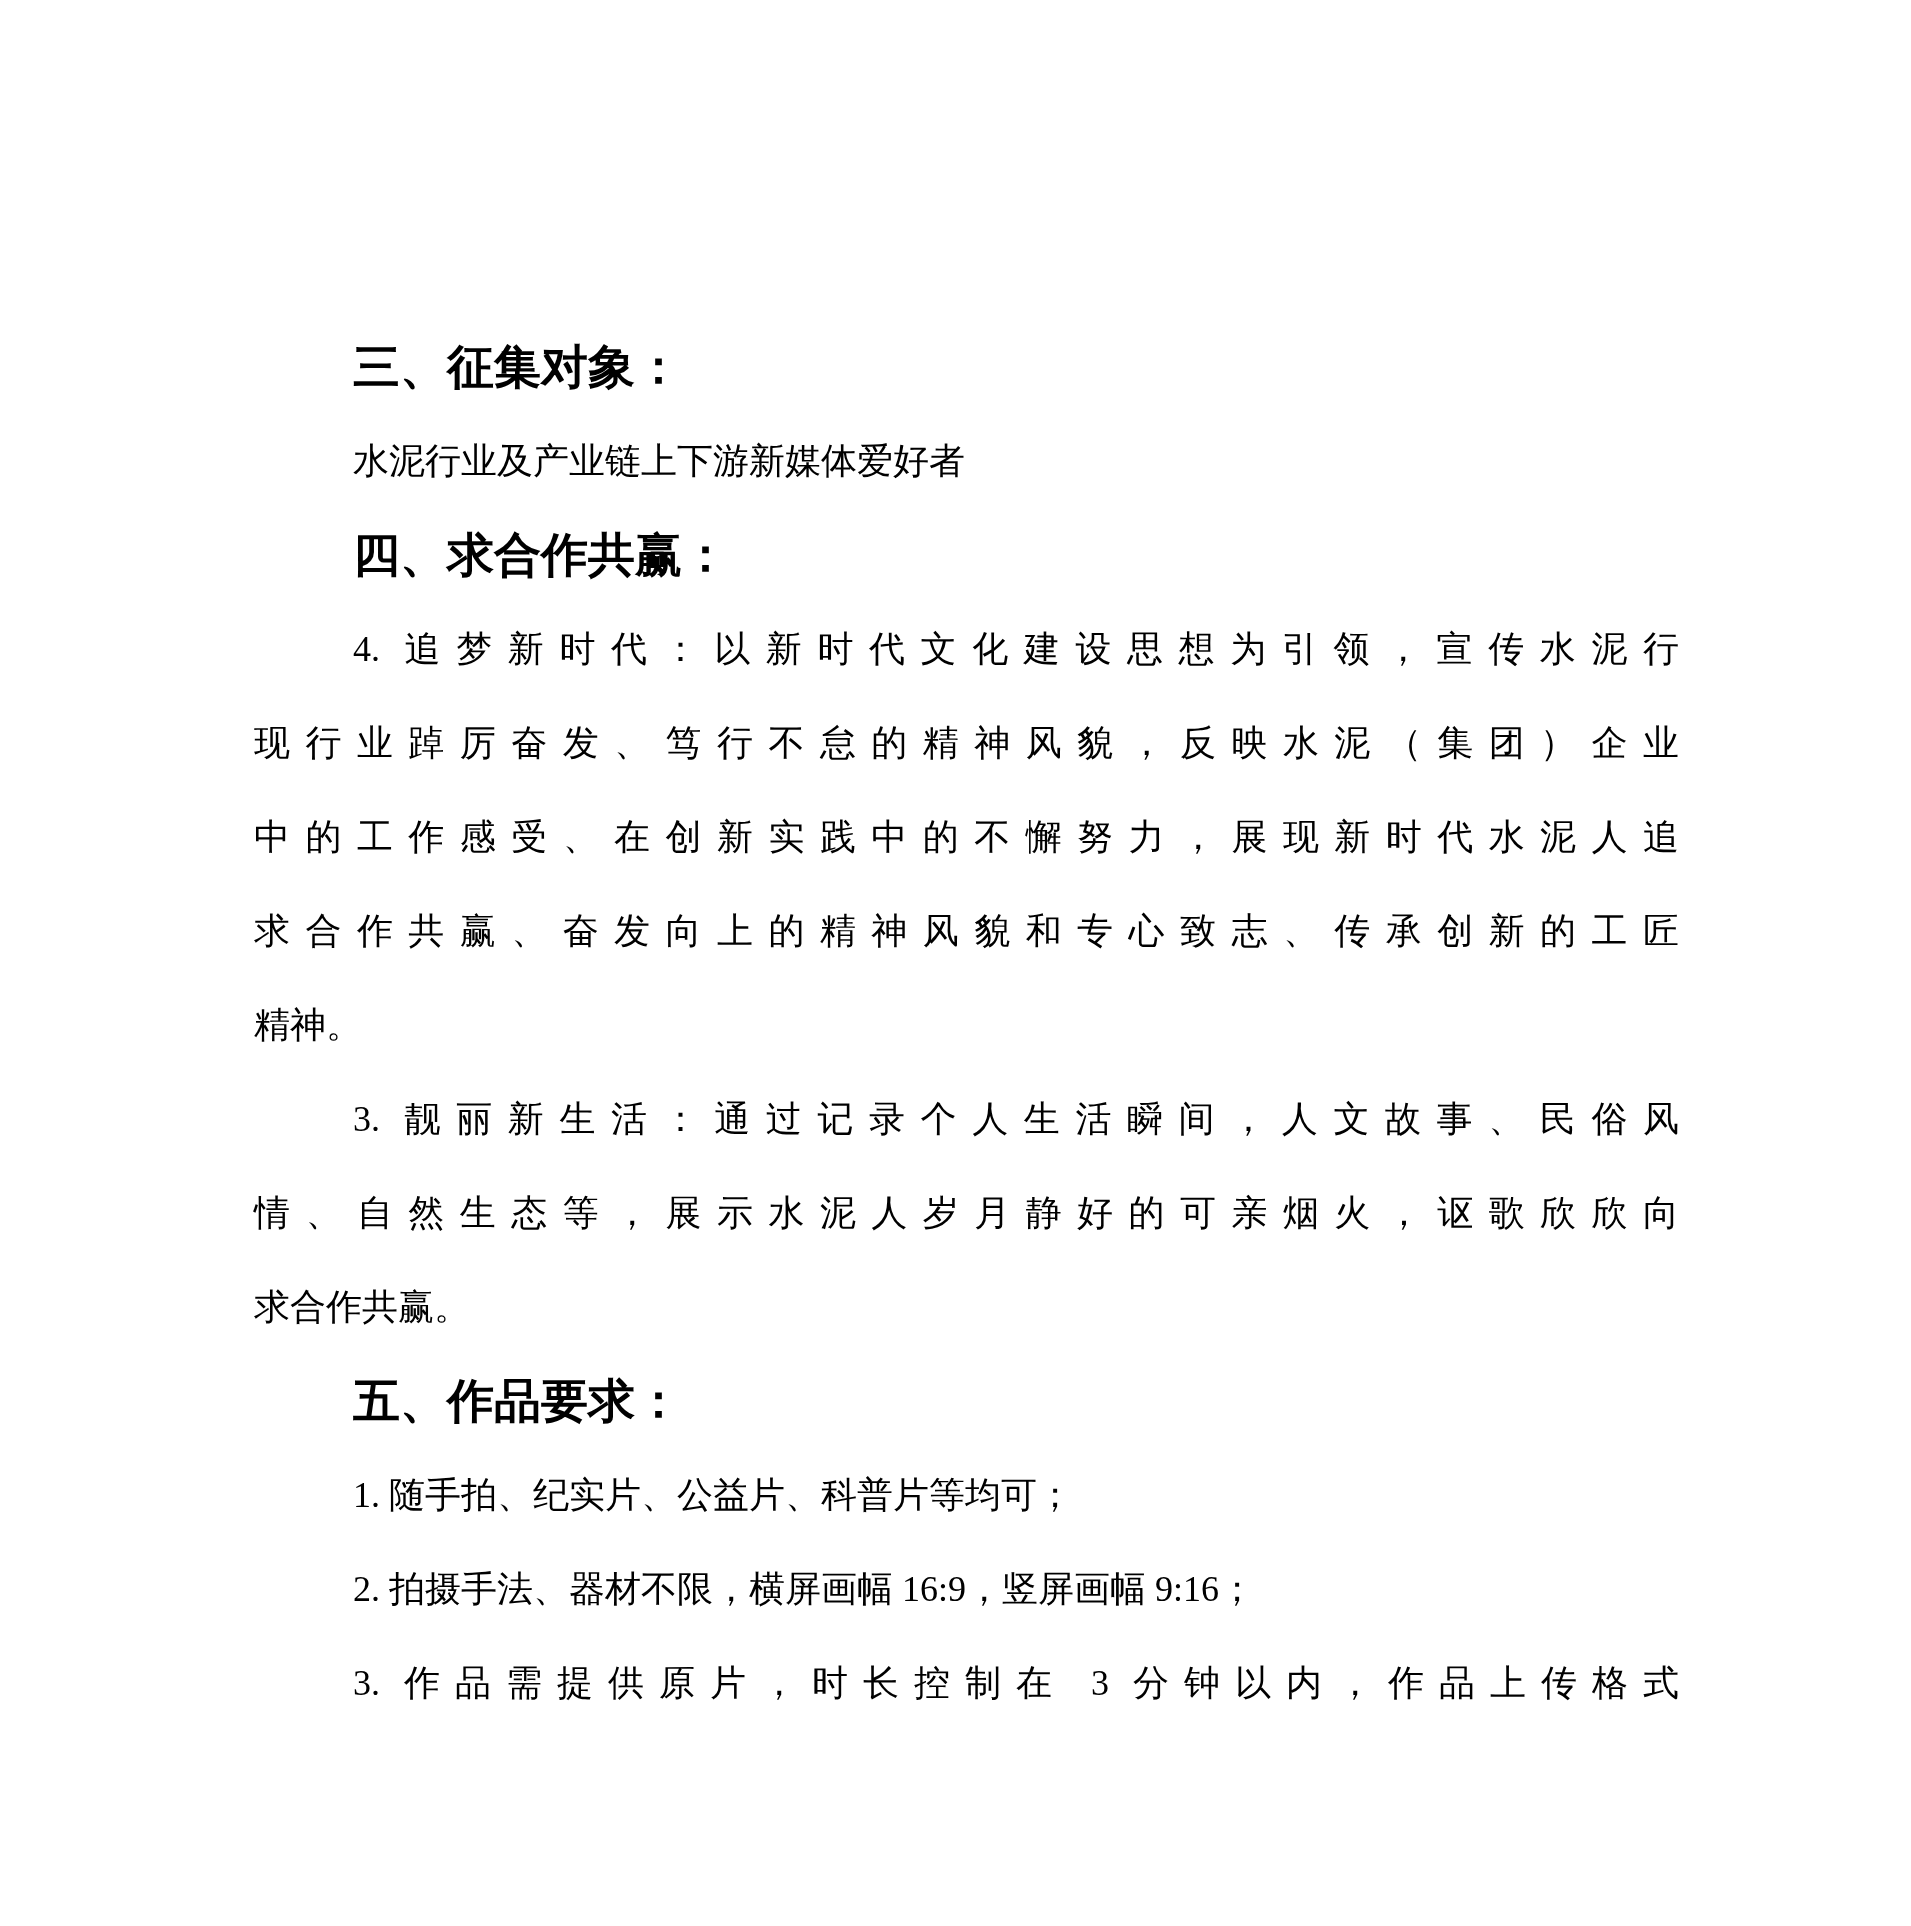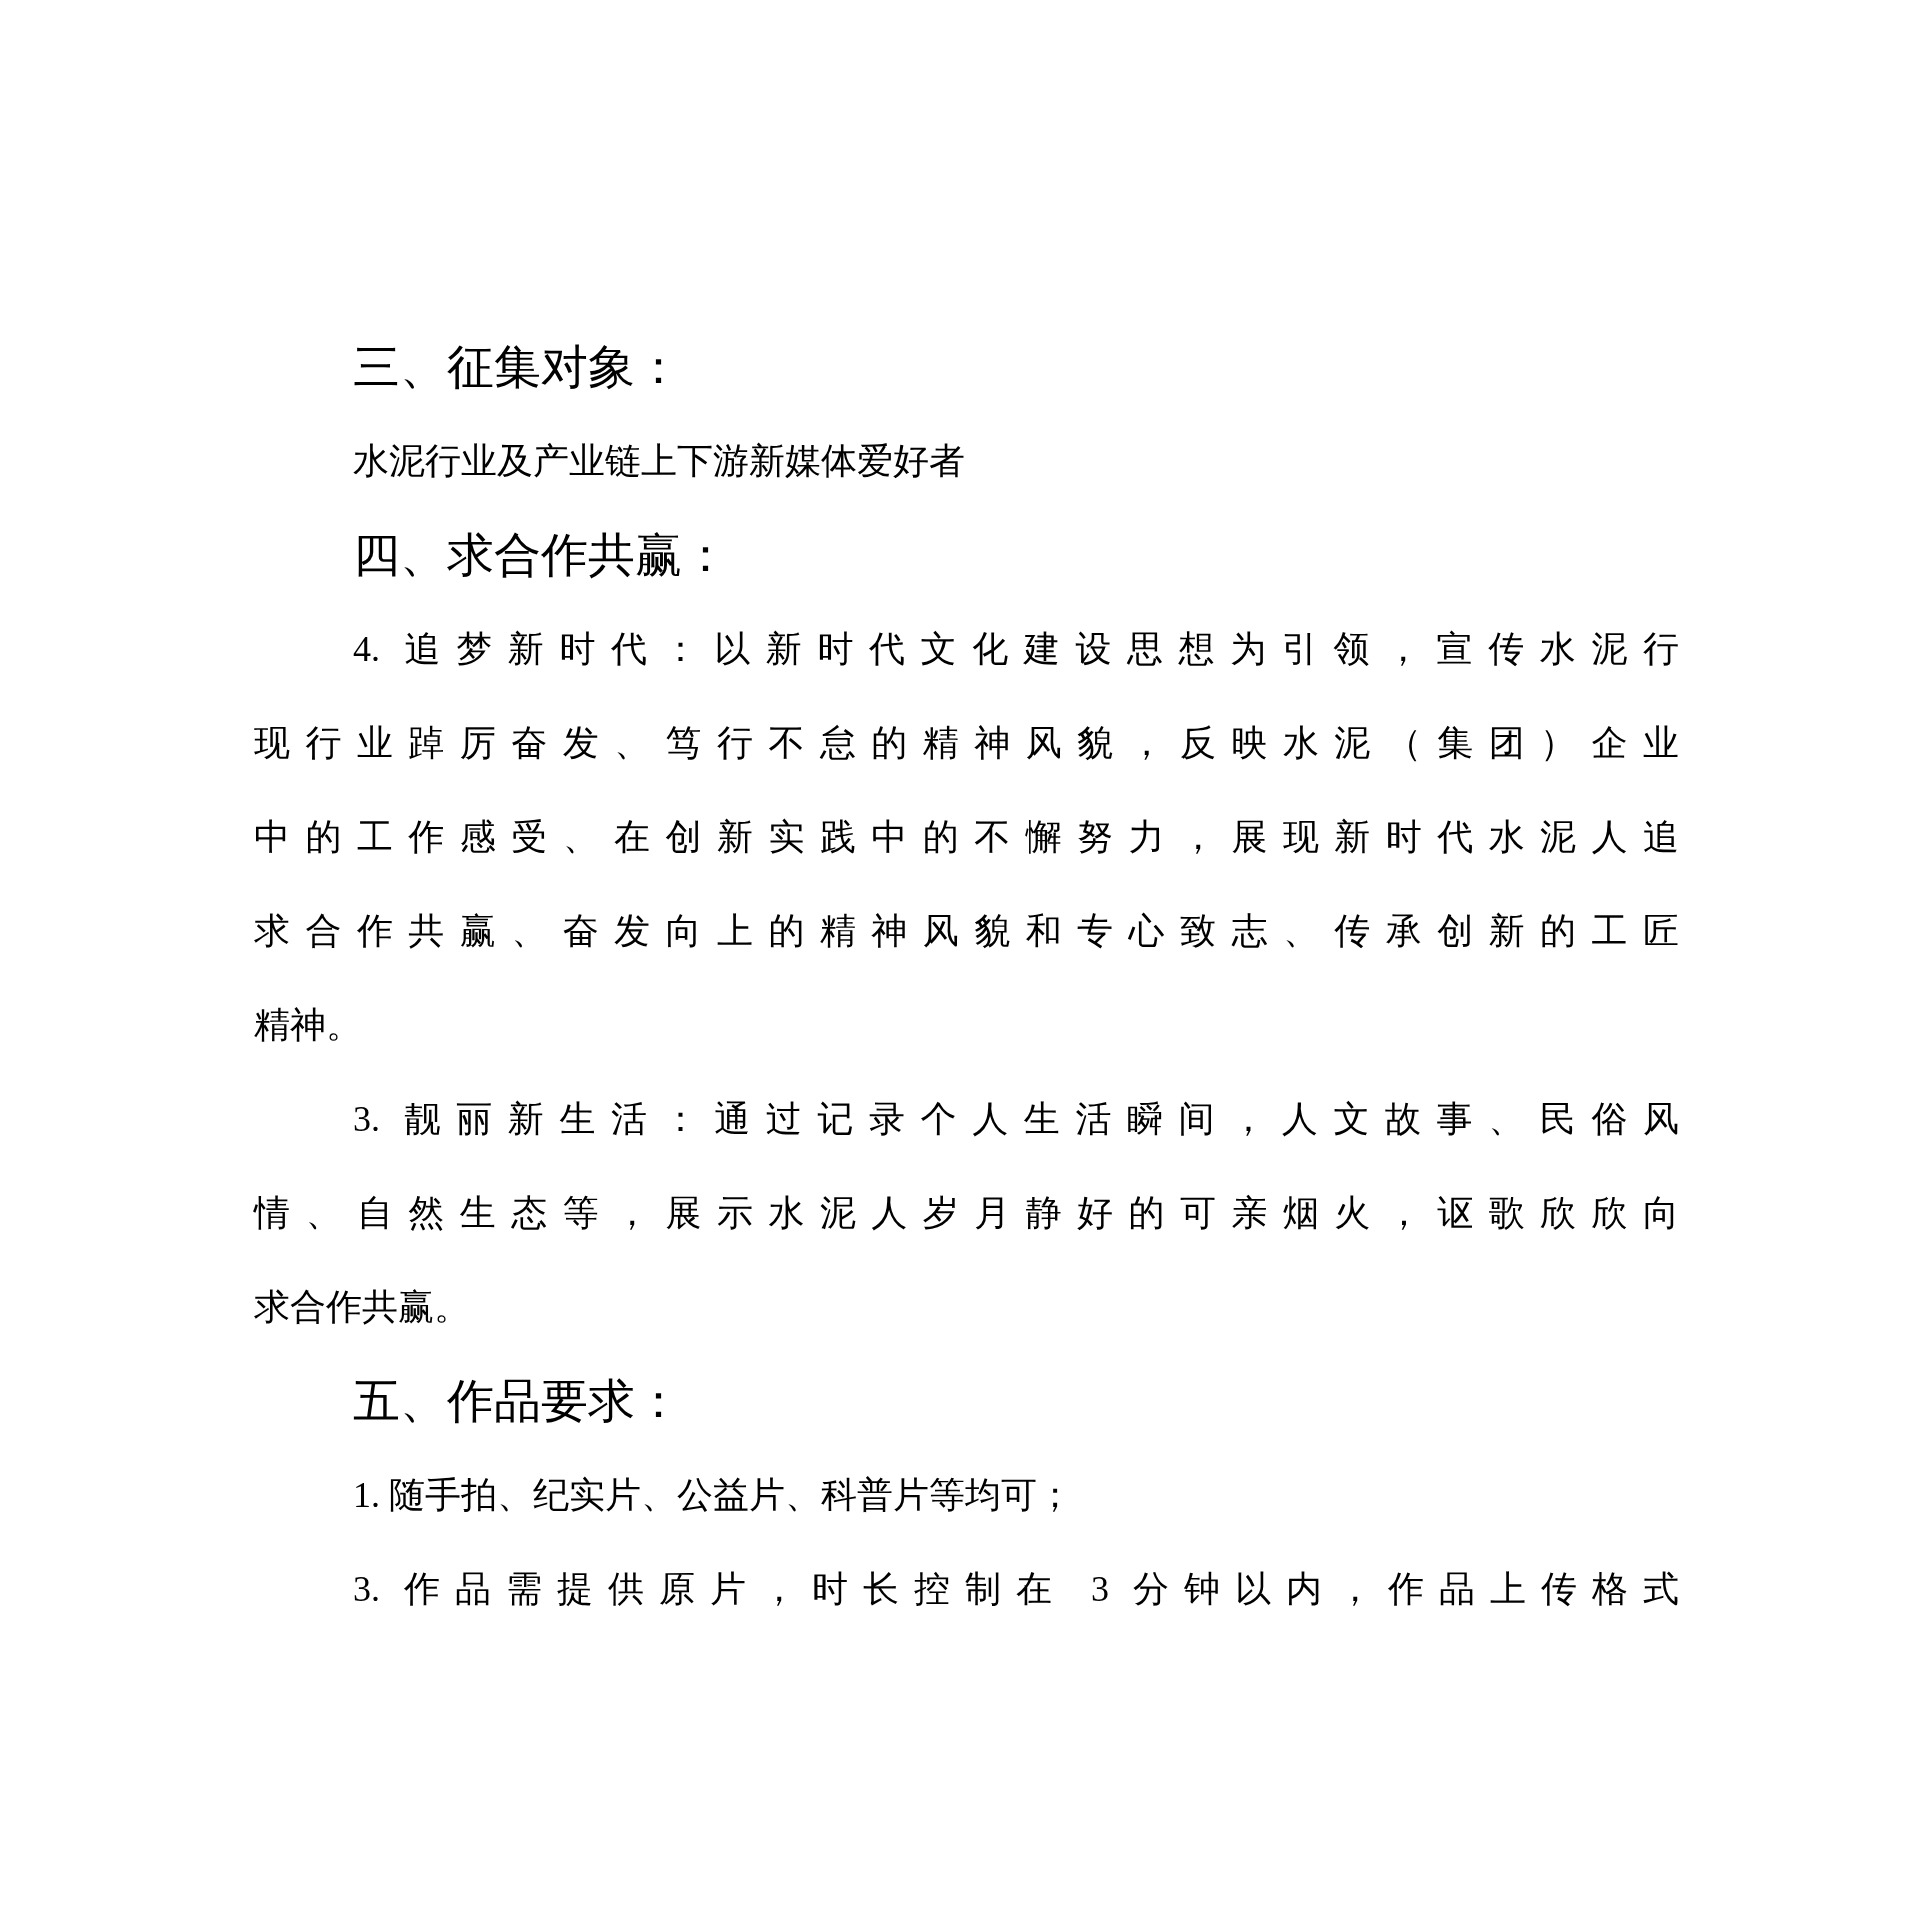--- a/index.html
+++ b/index.html
@@ -24,21 +24,21 @@
   .line {
     height: 94px;
     line-height: 94px;
     font-size: 36px;
     font-family: "Liberation Serif", "DejaVu Serif", serif;
     font-weight: 400;
     text-align: left;
   }
   .heading {
     font-size: 47px;
-    font-weight: 400;
+    font-weight: 700;
     font-family: "Liberation Sans", "DejaVu Sans", sans-serif;
   }
   .indent {
     padding-left: 99px;
   }
   .justify {
     text-align: justify;
     text-align-last: justify;
   }
 </style>
@@ -53,18 +53,19 @@
     <div class="line indent justify">4. 追梦新时代：以新时代文化建设思想为引领，宣传水泥行</div>
     <div class="line justify">现行业踔厉奋发、笃行不怠的精神风貌，反映水泥（集团）企业</div>
     <div class="line justify">中的工作感受、在创新实践中的不懈努力，展现新时代水泥人追</div>
     <div class="line justify">求合作共赢、奋发向上的精神风貌和专心致志、传承创新的工匠</div>
     <div class="line">精神。</div>
     <div class="line indent justify">3. 靓丽新生活：通过记录个人生活瞬间，人文故事、民俗风</div>
     <div class="line justify">情、自然生态等，展示水泥人岁月静好的可亲烟火，讴歌欣欣向</div>
     <div class="line">求合作共赢。</div>
     <div class="line heading indent">五、作品要求：</div>
     <div class="line indent">1. 随手拍、纪实片、公益片、科普片等均可；</div>
+    <div class="line indent">2. 拍摄手法、器材不限，横屏画幅 16:9，竖屏画幅 9:16；</div>
     <div class="line indent justify">3. 作品需提供原片，时长控制在 3 分钟以内，作品上传格式</div>
 
   </div>
 
 </div>
 
 
 </body></html>

